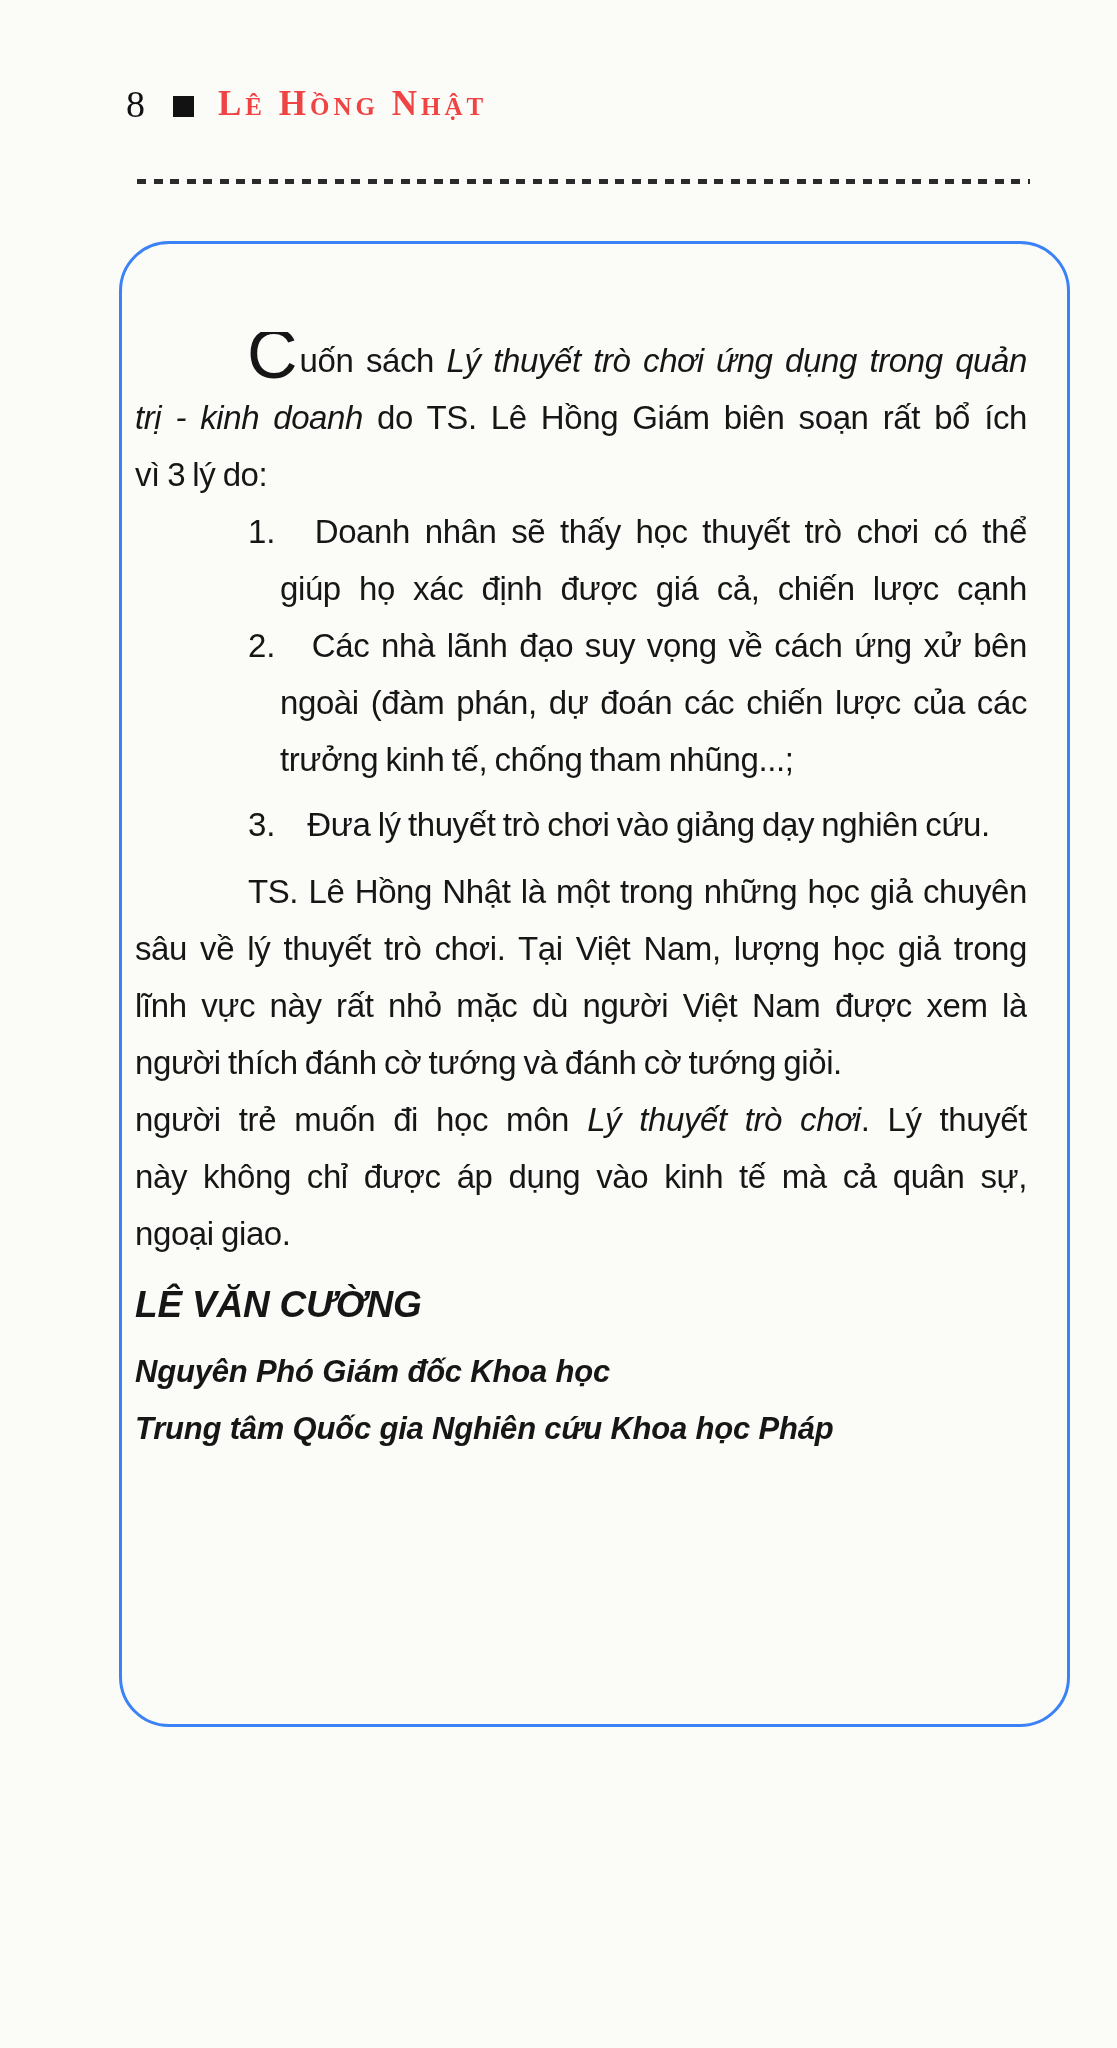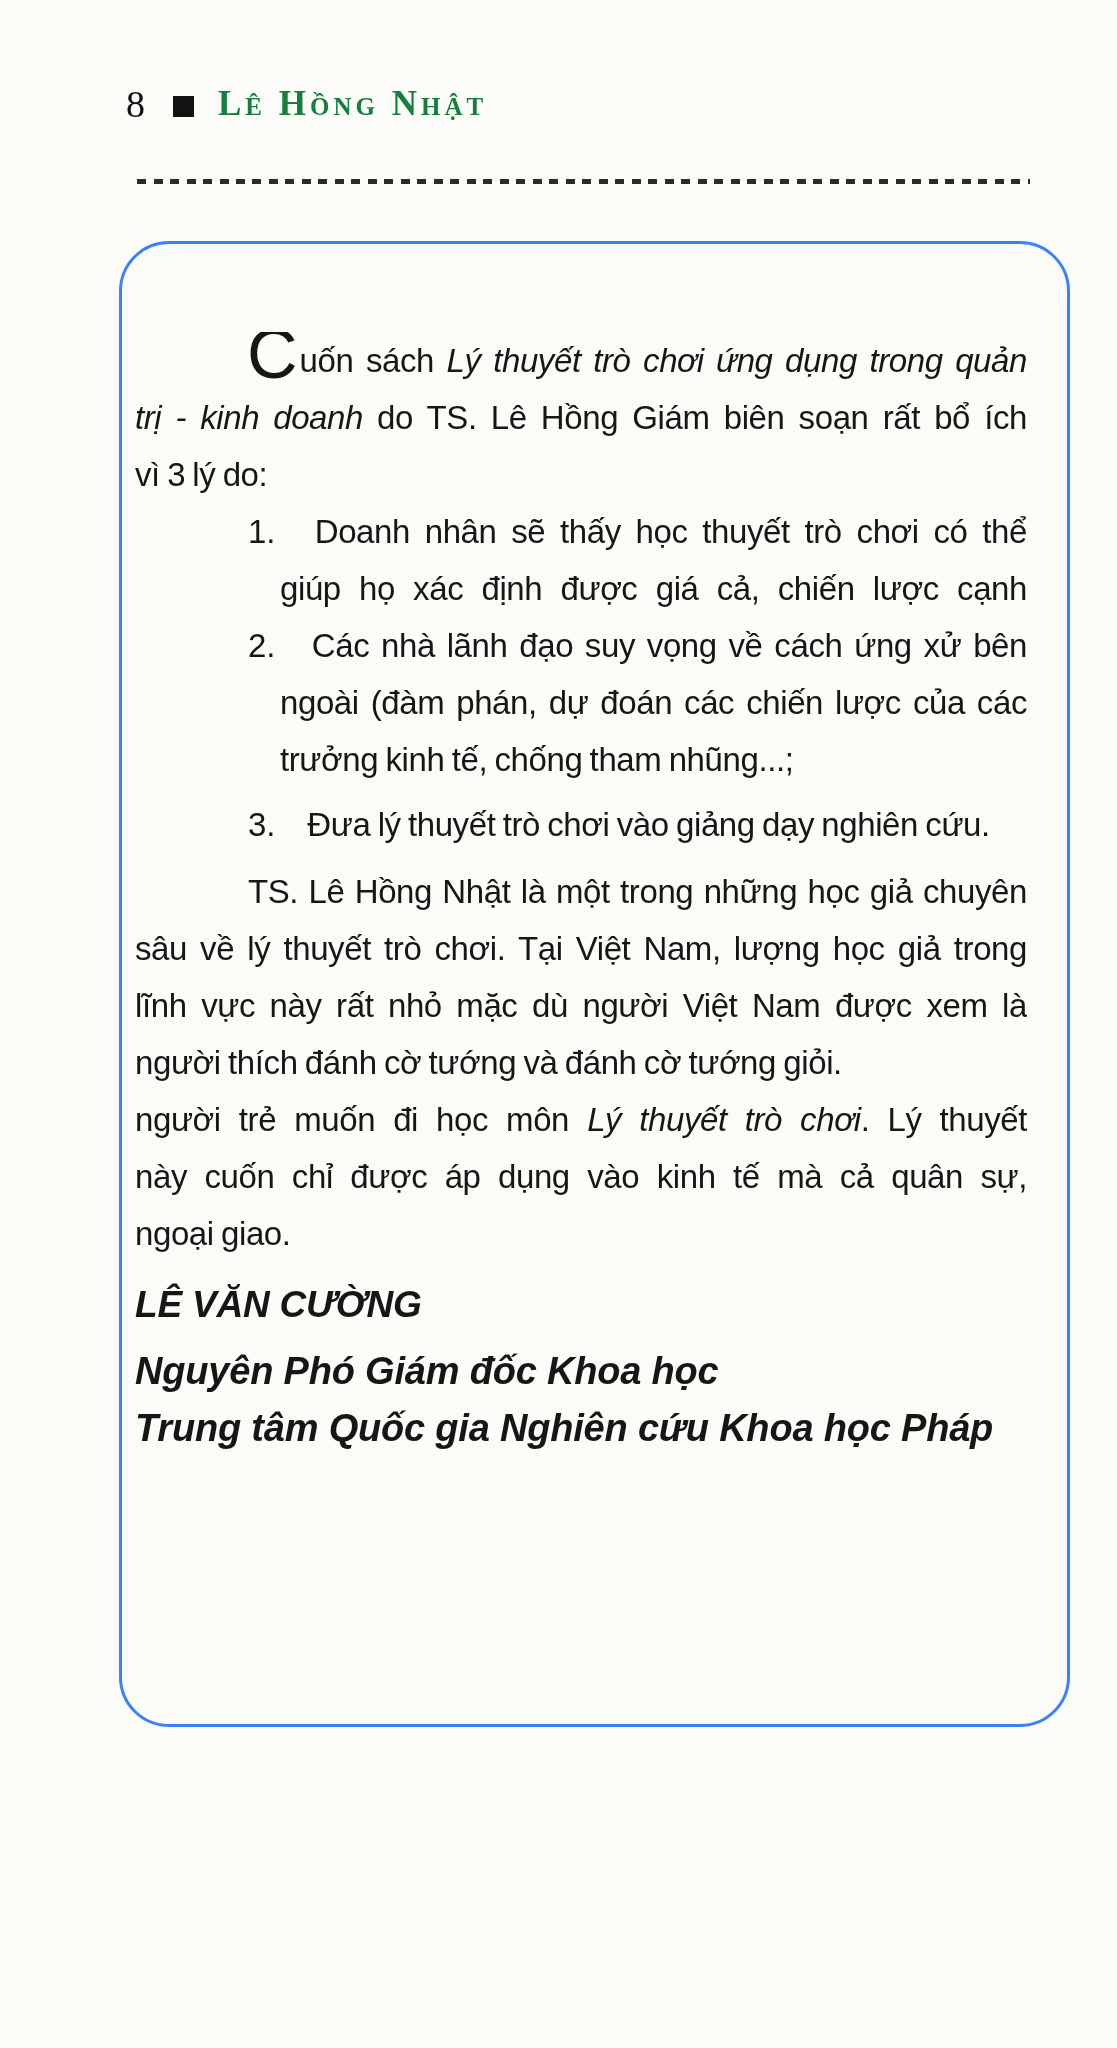--- a/index.html
+++ b/index.html
@@ -20,21 +20,21 @@
     font-size:38px;line-height:48px;color:#111;
   }
   .header-bullet{
     width:21px;height:21px;background:#121212;
     display:inline-block;margin:4px 24px 0 28px;
   }
   .header-title{
     font-family:"Liberation Serif",serif;
     font-size:35px;line-height:48px;
     font-variant:small-caps;
-    letter-spacing:4px;font-weight:600;color:#15803d;
+    letter-spacing:4px;font-weight:600;color:#ef4444;
   }
   .dashed-rule{
     position:absolute;left:137px;top:179px;width:893px;height:5px;
     background:repeating-linear-gradient(90deg,#2b2b2b 0 9px,transparent 9px 16.5px);
   }
   .quote-box{
     position:absolute;left:119px;top:241px;
     width:951px;height:1486px;
     border:3px solid #3b82f6;border-radius:50px;
     box-sizing:border-box;
@@ -55,21 +55,21 @@
   .list-first{padding-left:113px;}
   .num{display:inline-block;width:52px;letter-spacing:0;}
   .list-cont{padding-left:145px;}
   .para-first{padding-left:113px;}
   .it{font-style:italic;}
   .sig{
     text-align:left;font-style:italic;font-weight:bold;
     letter-spacing:-0.2px;
   }
   .sig-name{font-size:37px;line-height:57px;margin-top:14px;}
-  .sig-line{font-size:38px;line-height:57px;}
+  .sig-line{font-size:31px;line-height:57px;}
   .sig-first{margin-top:10px;}
 </style>
 </head>
 <body>
 
 <header class="page-header">
   <span class="page-num">8</span>
   <span class="header-bullet"></span>
   <span class="header-title">Lê Hồng Nhật</span>
 </header>
@@ -85,19 +85,19 @@
       <div class="line list-cont just"><span>giúp họ xác định được giá cả, chiến lược cạnh</span></div>
       <div class="line list-first just"><span class="num">2.</span> <span>Các nhà lãnh đạo suy vọng về cách ứng xử bên</span></div>
       <div class="line list-cont just"><span>ngoài (đàm phán, dự đoán các chiến lược của các</span></div>
       <div class="line list-cont"><span>trưởng kinh tế, chống tham nhũng...;</span></div>
       <div class="line list-first" style="margin-top: 8px;"><span class="num">3.</span> <span>Đưa lý thuyết trò chơi vào giảng dạy nghiên cứu.</span></div>
       <div class="line para-first just" style="margin-top: 10px;"><span>TS. Lê Hồng Nhật là một trong những học giả chuyên</span></div>
       <div class="line body just"><span>sâu về lý thuyết trò chơi. Tại Việt Nam, lượng học giả trong</span></div>
       <div class="line body just"><span>lĩnh vực này rất nhỏ mặc dù người Việt Nam được xem là</span></div>
       <div class="line body"><span>người thích đánh cờ tướng và đánh cờ tướng giỏi.</span></div>
       <div class="line body just"><span>người trẻ muốn đi học môn </span><span class="it">Lý thuyết trò chơi</span><span>. Lý thuyết</span></div>
-      <div class="line body just"><span>này cuốn chỉ được áp dụng vào kinh tế mà cả quân sự,</span></div>
+      <div class="line body just"><span>này không chỉ được áp dụng vào kinh tế mà cả quân sự,</span></div>
       <div class="line body"><span>ngoại giao.</span></div>
     </div>
   <div class="sig sig-name">LÊ VĂN CƯỜNG</div>
   <div class="sig sig-line sig-first">Nguyên Phó Giám đốc Khoa học</div>
   <div class="sig sig-line">Trung tâm Quốc gia Nghiên cứu Khoa học Pháp</div>
 </section>
 
 </body></html>

